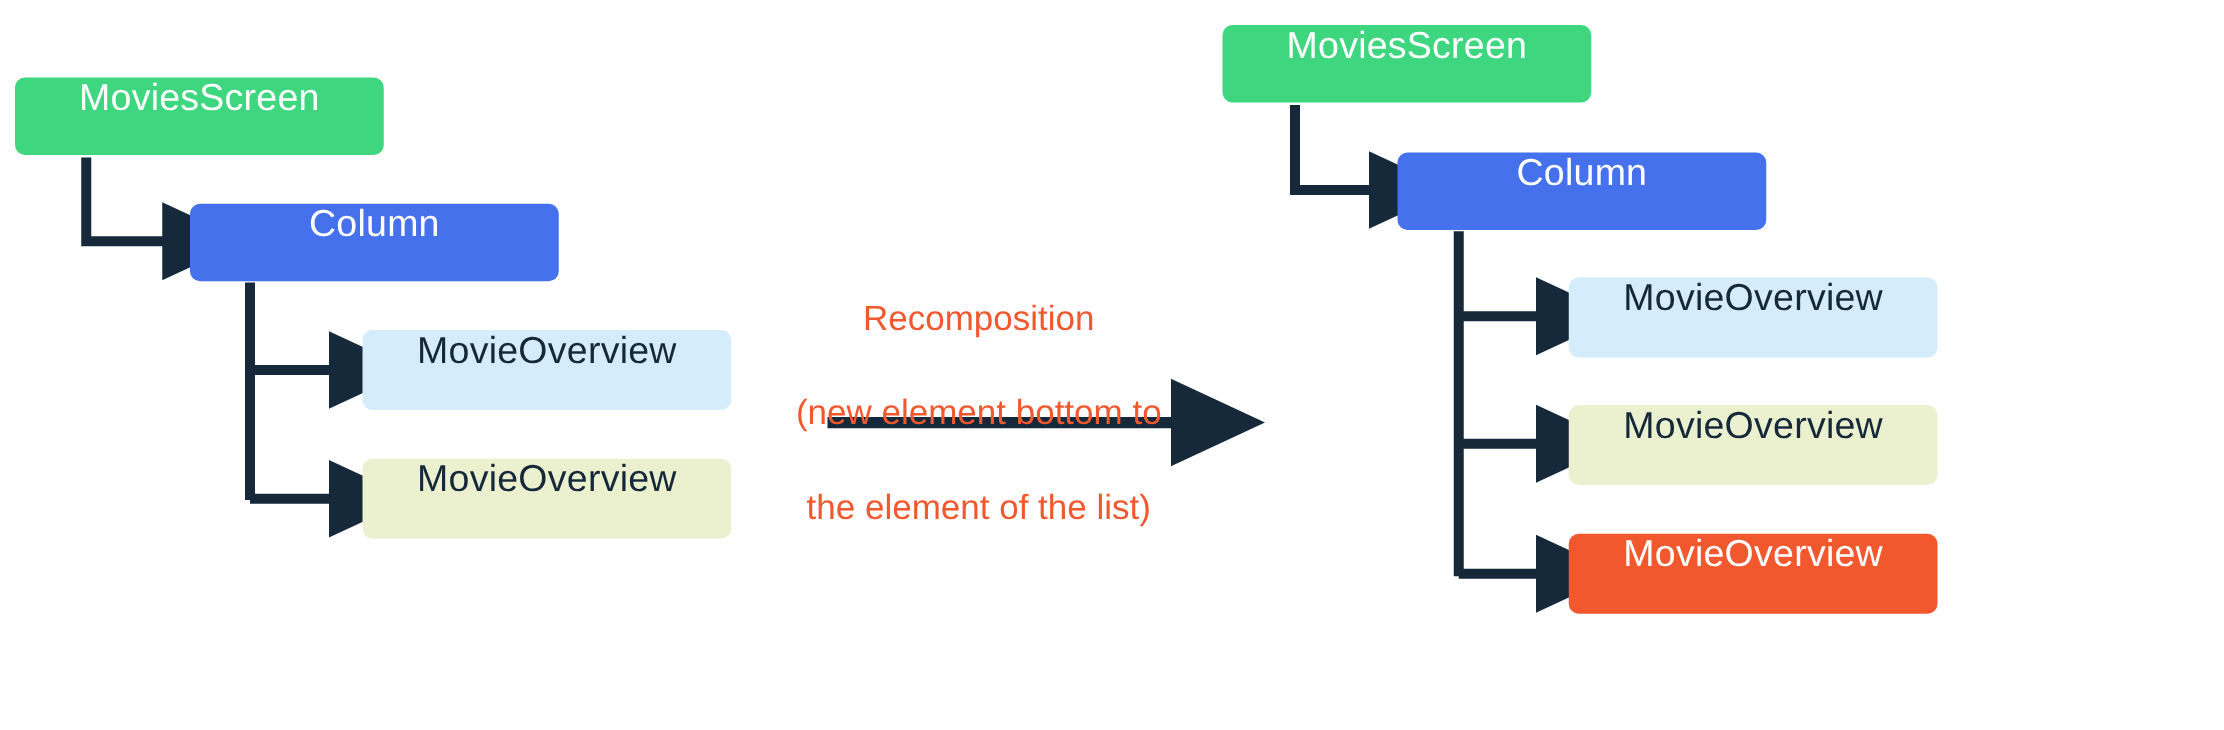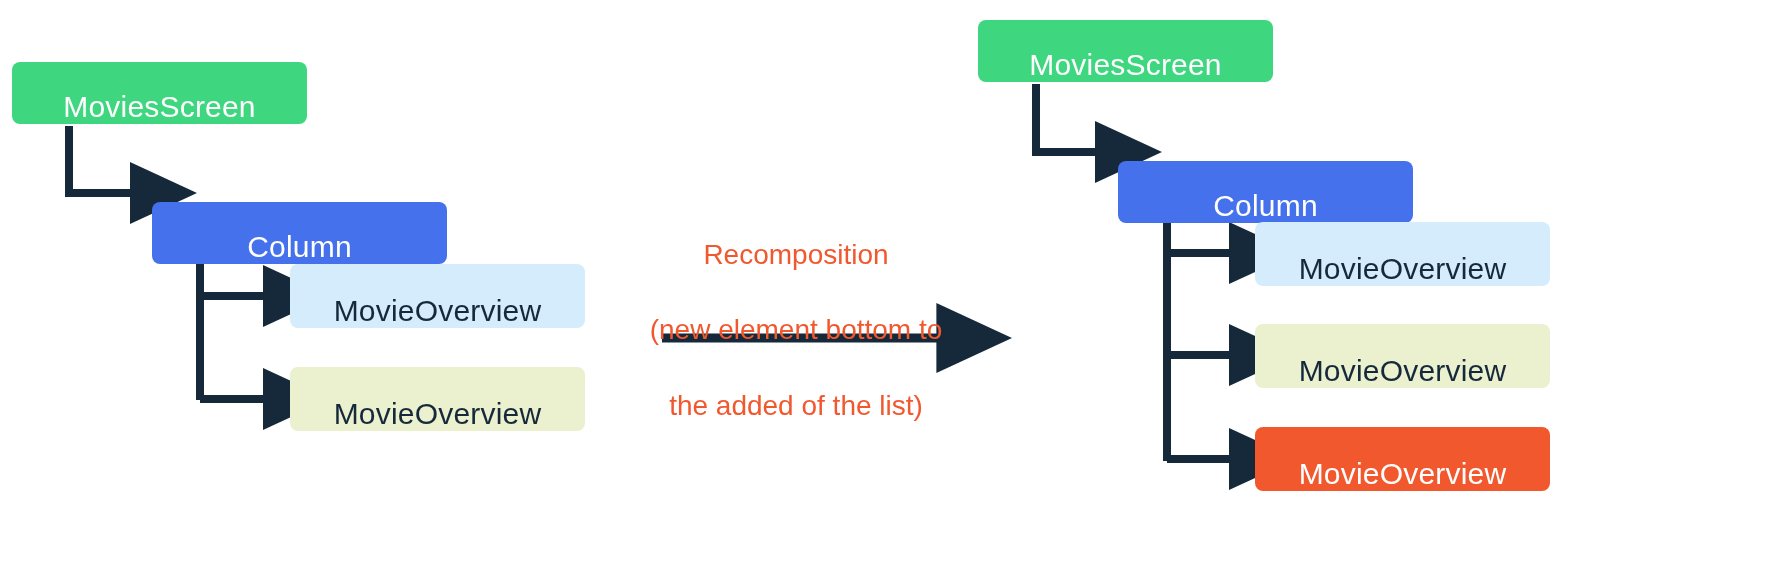--- a/index.html
+++ b/index.html
@@ -8,29 +8,29 @@
     background:#ffffff;
     font-family:"Liberation Sans", sans-serif;
     overflow:hidden;
   }
   #stage{position:relative;width:1779px;height:584px;}
 
   .node{
     position:absolute;
     box-sizing:border-box;
     display:flex;
-    align-items:flex-end;
+    align-items:flex-start;
     justify-content:center;
     border-radius:8px;
     font-size:30px;
     letter-spacing:0.2px;
     white-space:nowrap;
   }
   .node.green{background:#3ed67f;color:#ffffff;}
-  .node.blue{background:#4571ec;color:#ffffff;margin-top:39px;}
+  .node.blue{background:#4571ec;color:#ffffff;}
   .node.lightblue{background:#d4ecfb;color:#15293a;}
   .node.cream{background:#ebf0cf;color:#15293a;}
   .node.orange{background:#f1582e;color:#ffffff;}
 
   svg.edges{position:absolute;left:0;top:0;width:1779px;height:584px;overflow:visible;}
 
   .caption{
     position:absolute;
     color:#f1582e;
     font-size:28px;
@@ -102,24 +102,24 @@
   </div>
 
   <div class="node lightblue" style="left:290px;top:264px;width:295px;height:64px;">
     <span>MovieOverview</span>
   </div>
 
   <div class="node cream" style="left:290px;top:367px;width:295px;height:64px;">
     <span>MovieOverview</span>
   </div>
 
-  <div class="caption" style="left:628px;top:198px;width:336px;">
+  <div class="caption" style="left:615px;top:198px;width:336px;">
     <div>Recomposition</div>
     <div>(new element bottom to</div>
-    <div>the added of the list)</div>
+    <div>the element of the list)</div>
   </div>
 
   <div class="node green" style="left:978px;top:20px;width:295px;height:62px;">
     <span>MoviesScreen</span>
   </div>
 
   <div class="node blue" style="left:1118px;top:122px;width:295px;height:62px;">
     <span>Column</span>
   </div>
 

